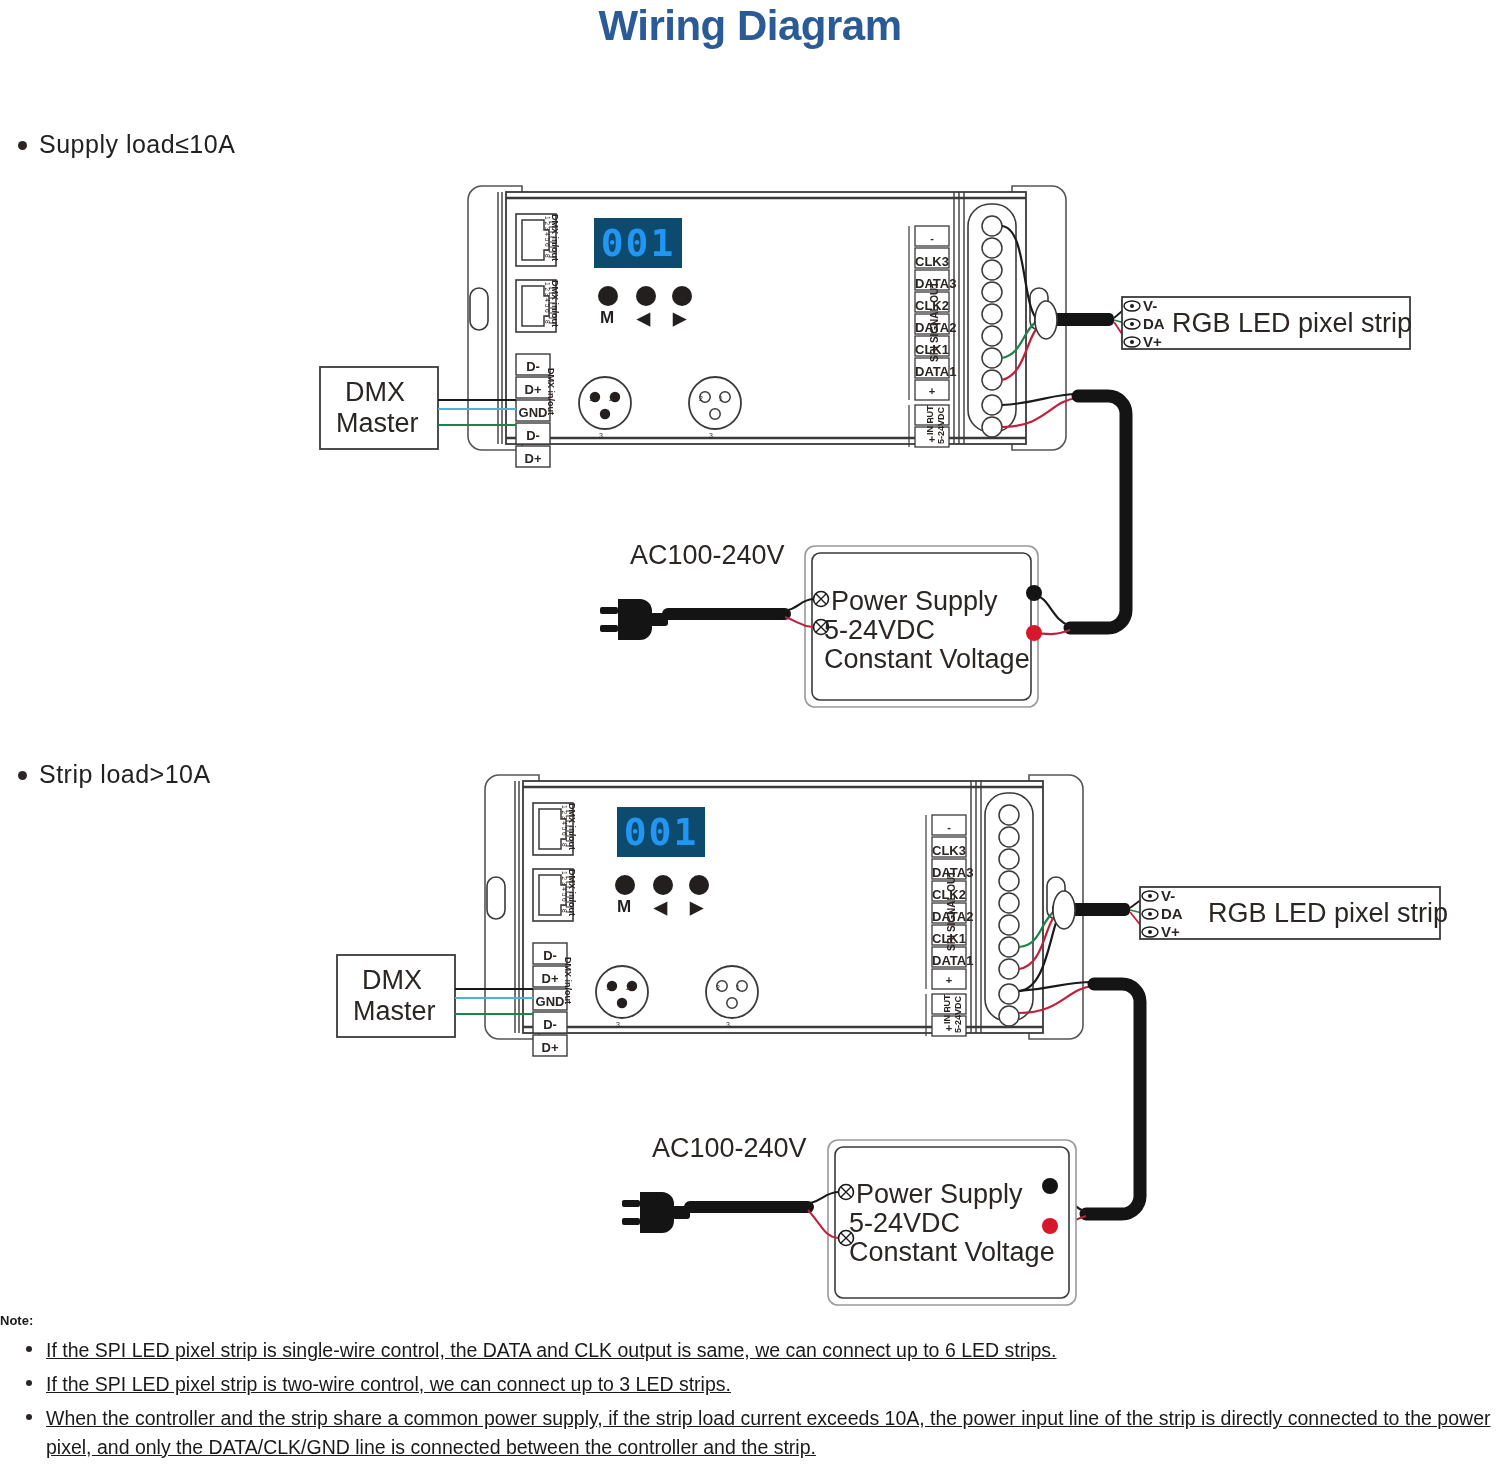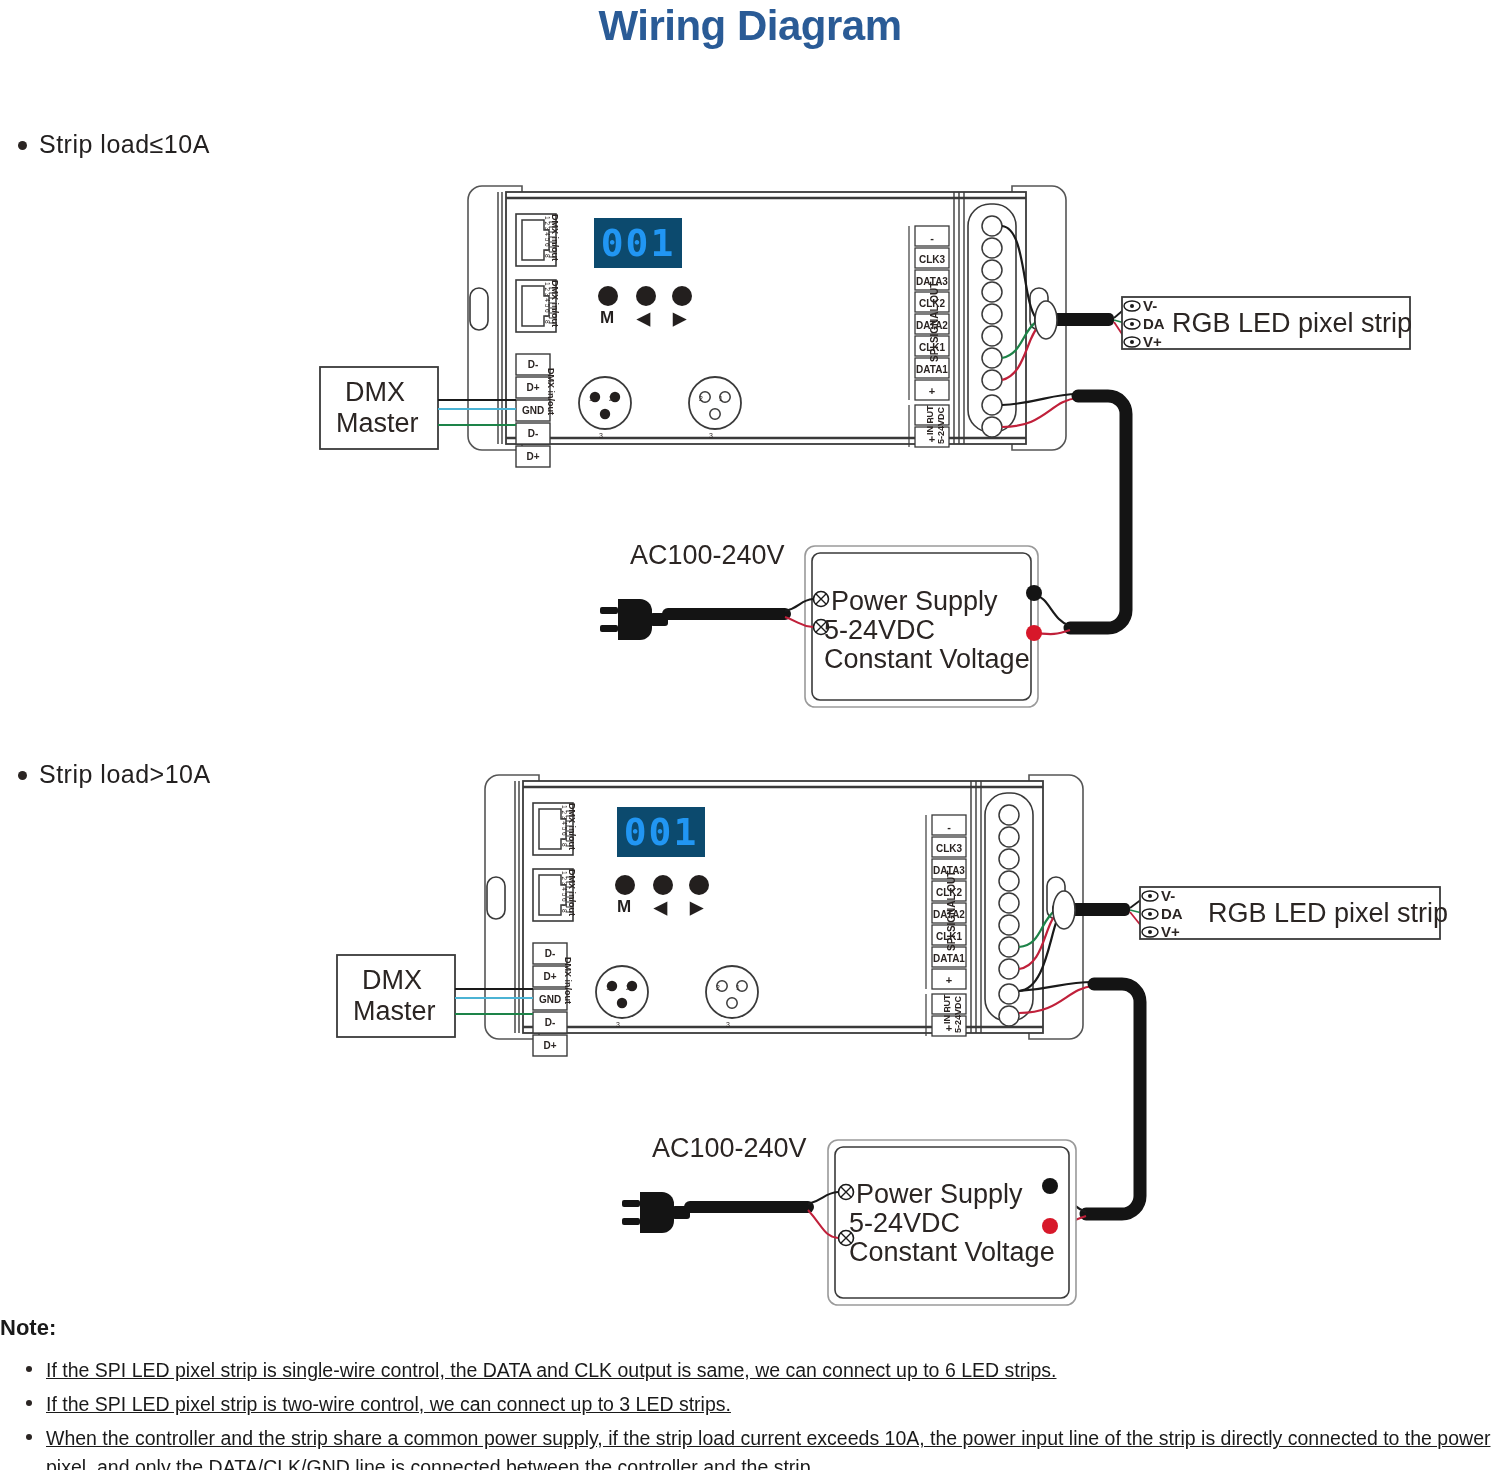--- a/index.html
+++ b/index.html
@@ -41,21 +41,21 @@
   #sec2-head { top:760px; left:18px; }
 
   
   svg.canvas { position:absolute; top:0; left:0; width:1500px; height:1470px; }
 
   
   .notes {
     position:absolute; left:0; top:1312px; width:1500px;
     font-size:19.5px; line-height:1.45; color:#1a1a1a;
   }
-  .notes .nlabel { font-weight:bold; font-size:22px; margin-bottom:12px; }
+  .notes .nlabel { font-weight:bold; font-size:13px; margin-bottom:5px; }
   .notes ul { margin:0; padding-left:26px; list-style:none;text-decoration:underline; }
   .notes li { position:relative; margin:0 0 6px 0; padding-left:20px; }
   .notes li:before {
     content:""; position:absolute; left:0; top:10px;
     width:6px; height:6px; border-radius:50%; background:#2b2523;
   }
 
   
   .lbl {
     position:absolute;
@@ -64,21 +64,21 @@
     white-space:nowrap;
   }
   .rot90 { transform:rotate(90deg); transform-origin:0 0; }
   .rot-90 { transform:rotate(-90deg); transform-origin:0 0; }
 
   .boxtext {
     position:absolute;
     font-size:27px; color:#2b2523; white-space:nowrap;
   }
   .terminal-txt {
-    position:absolute; font-size:10px; font-weight:bold;
+    position:absolute; font-size:13px; font-weight:bold;
     color:#2b2523; white-space:nowrap;
     text-align:center;
   }
   .seg-display {
     position:absolute;
     background:#0c4a6e;
     display:flex; align-items:center; justify-content:center;
     letter-spacing:2px;
   }
   .seg-display span {
@@ -90,21 +90,21 @@
   .btn-lbl { position:absolute; font-size:17px; font-weight:bold; color:#231f1e; }
 </style>
 </head>
 <body>
 
 <div class="page">
 
   <div class="title">Wiring Diagram</div>
 
   <div class="sec-head" id="sec1-head">
-    <span class="bullet"></span><span>Strip load≤10A</span>
+    <span class="bullet"></span><span>Supply load≤10A</span>
   </div>
 
   <div class="sec-head" id="sec2-head">
     <span class="bullet"></span><span>Strip load&gt;10A</span>
   </div>
 
   <svg class="canvas" viewBox="0 0 1500 1470">
     <defs>
       <g id="rj45">
         <rect x="0" y="0" width="40" height="52" fill="#fff" stroke="#3a3a3a" stroke-width="1.6"></rect>

